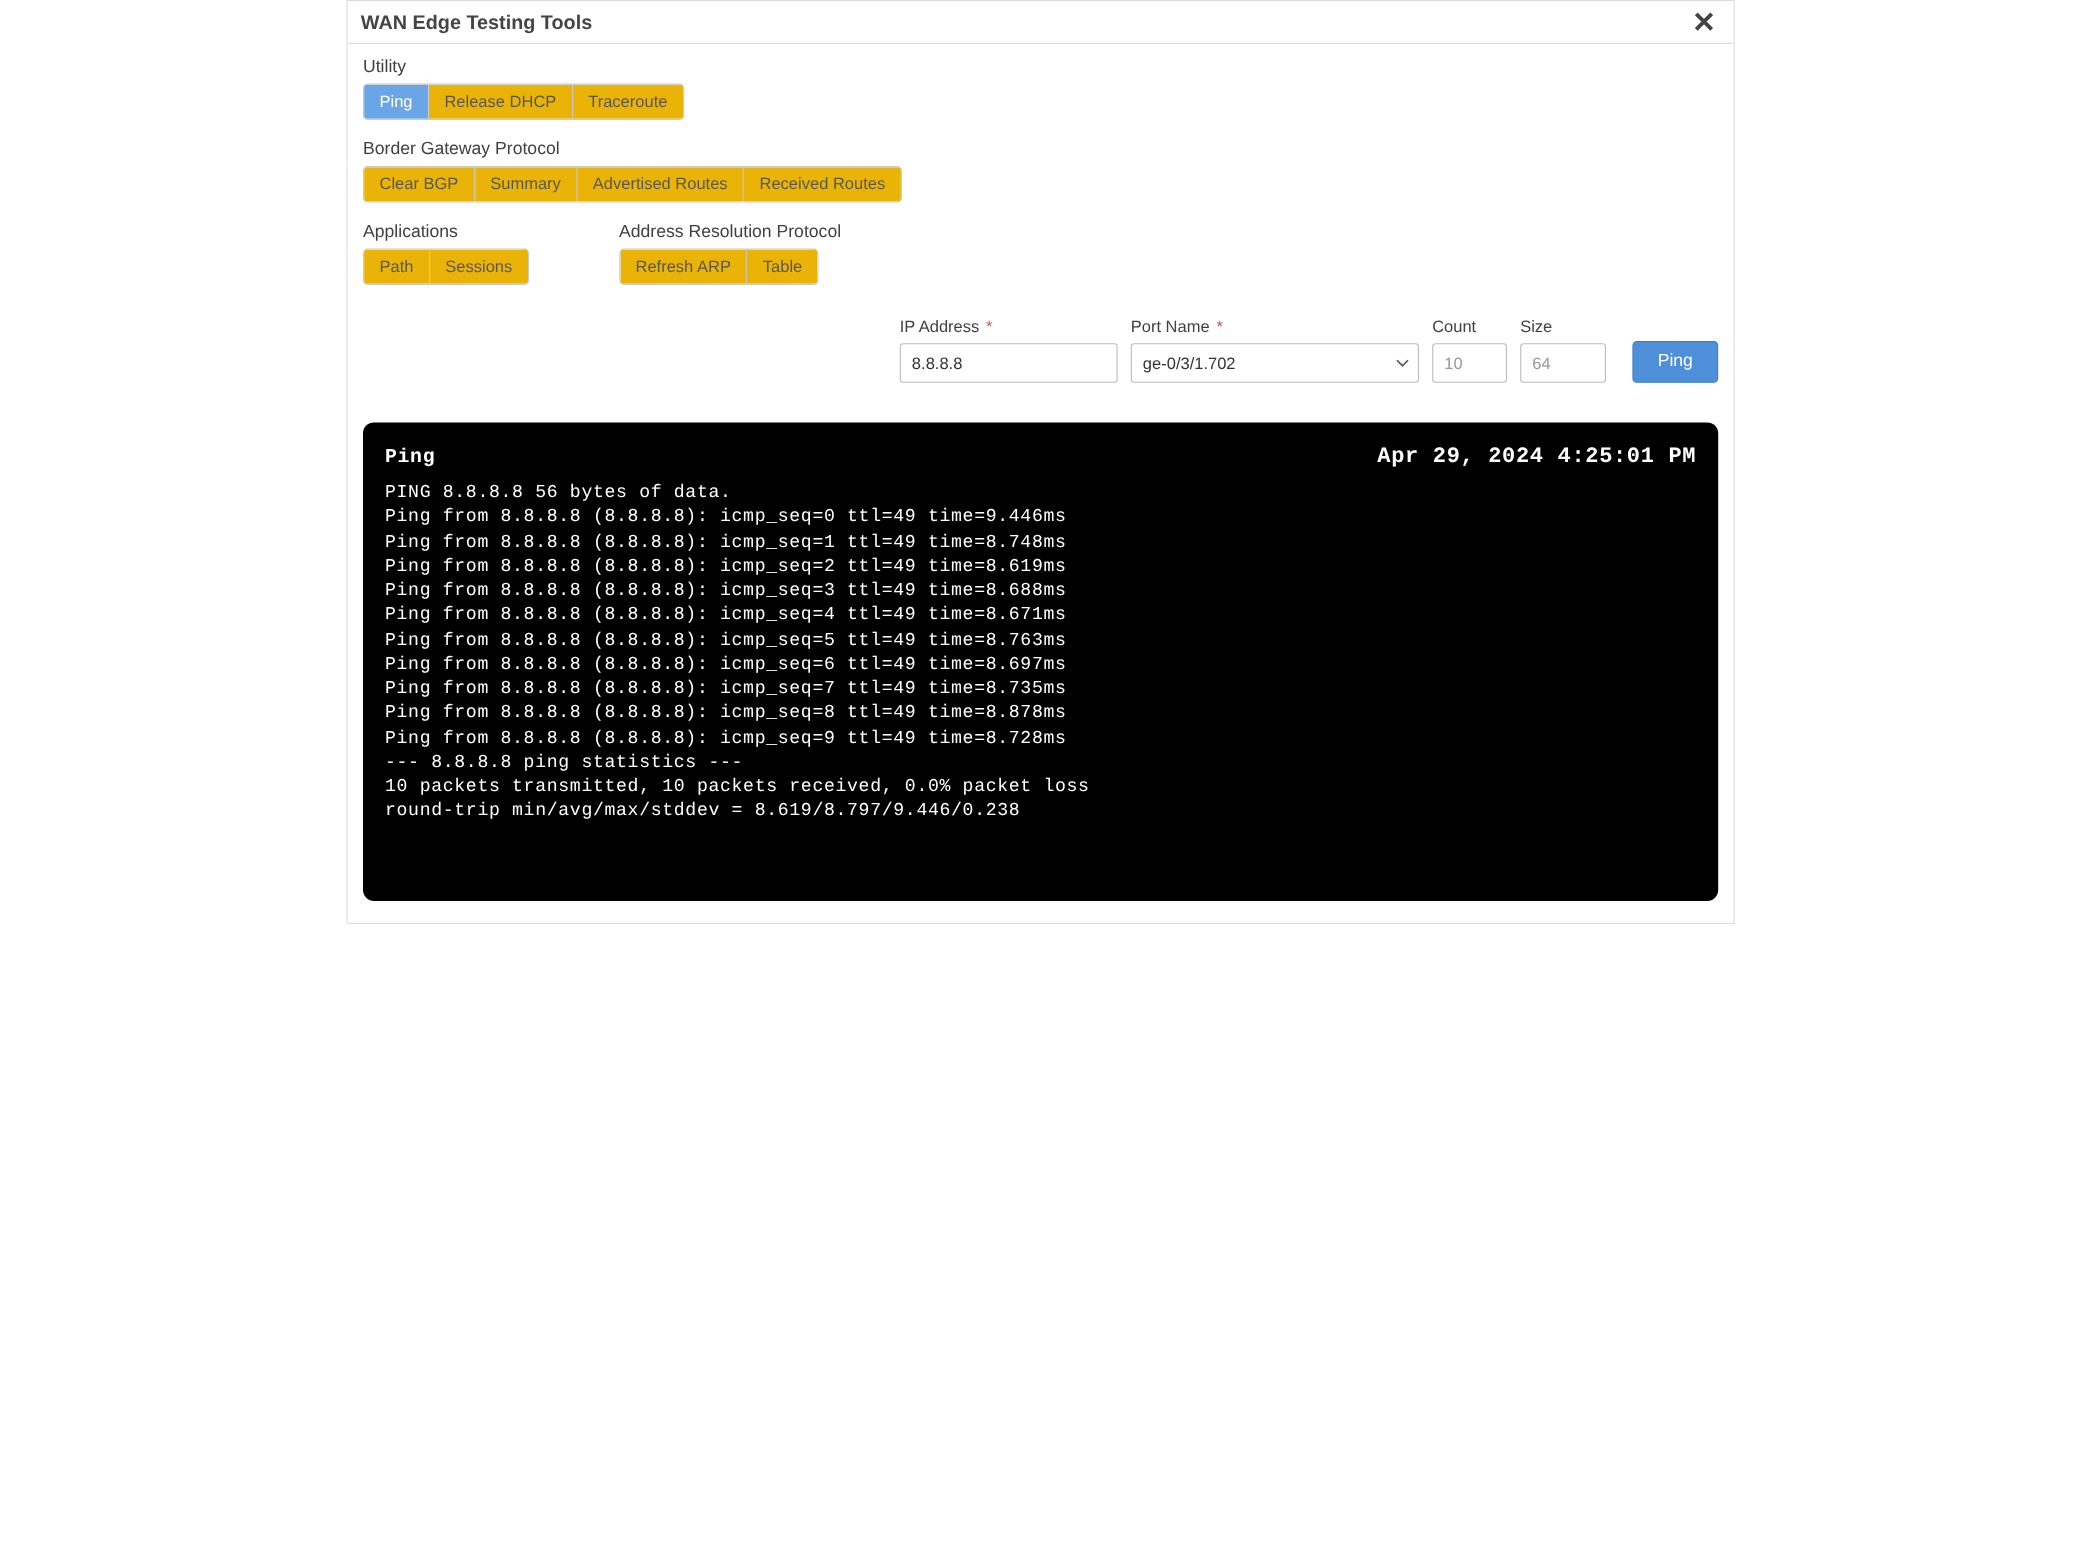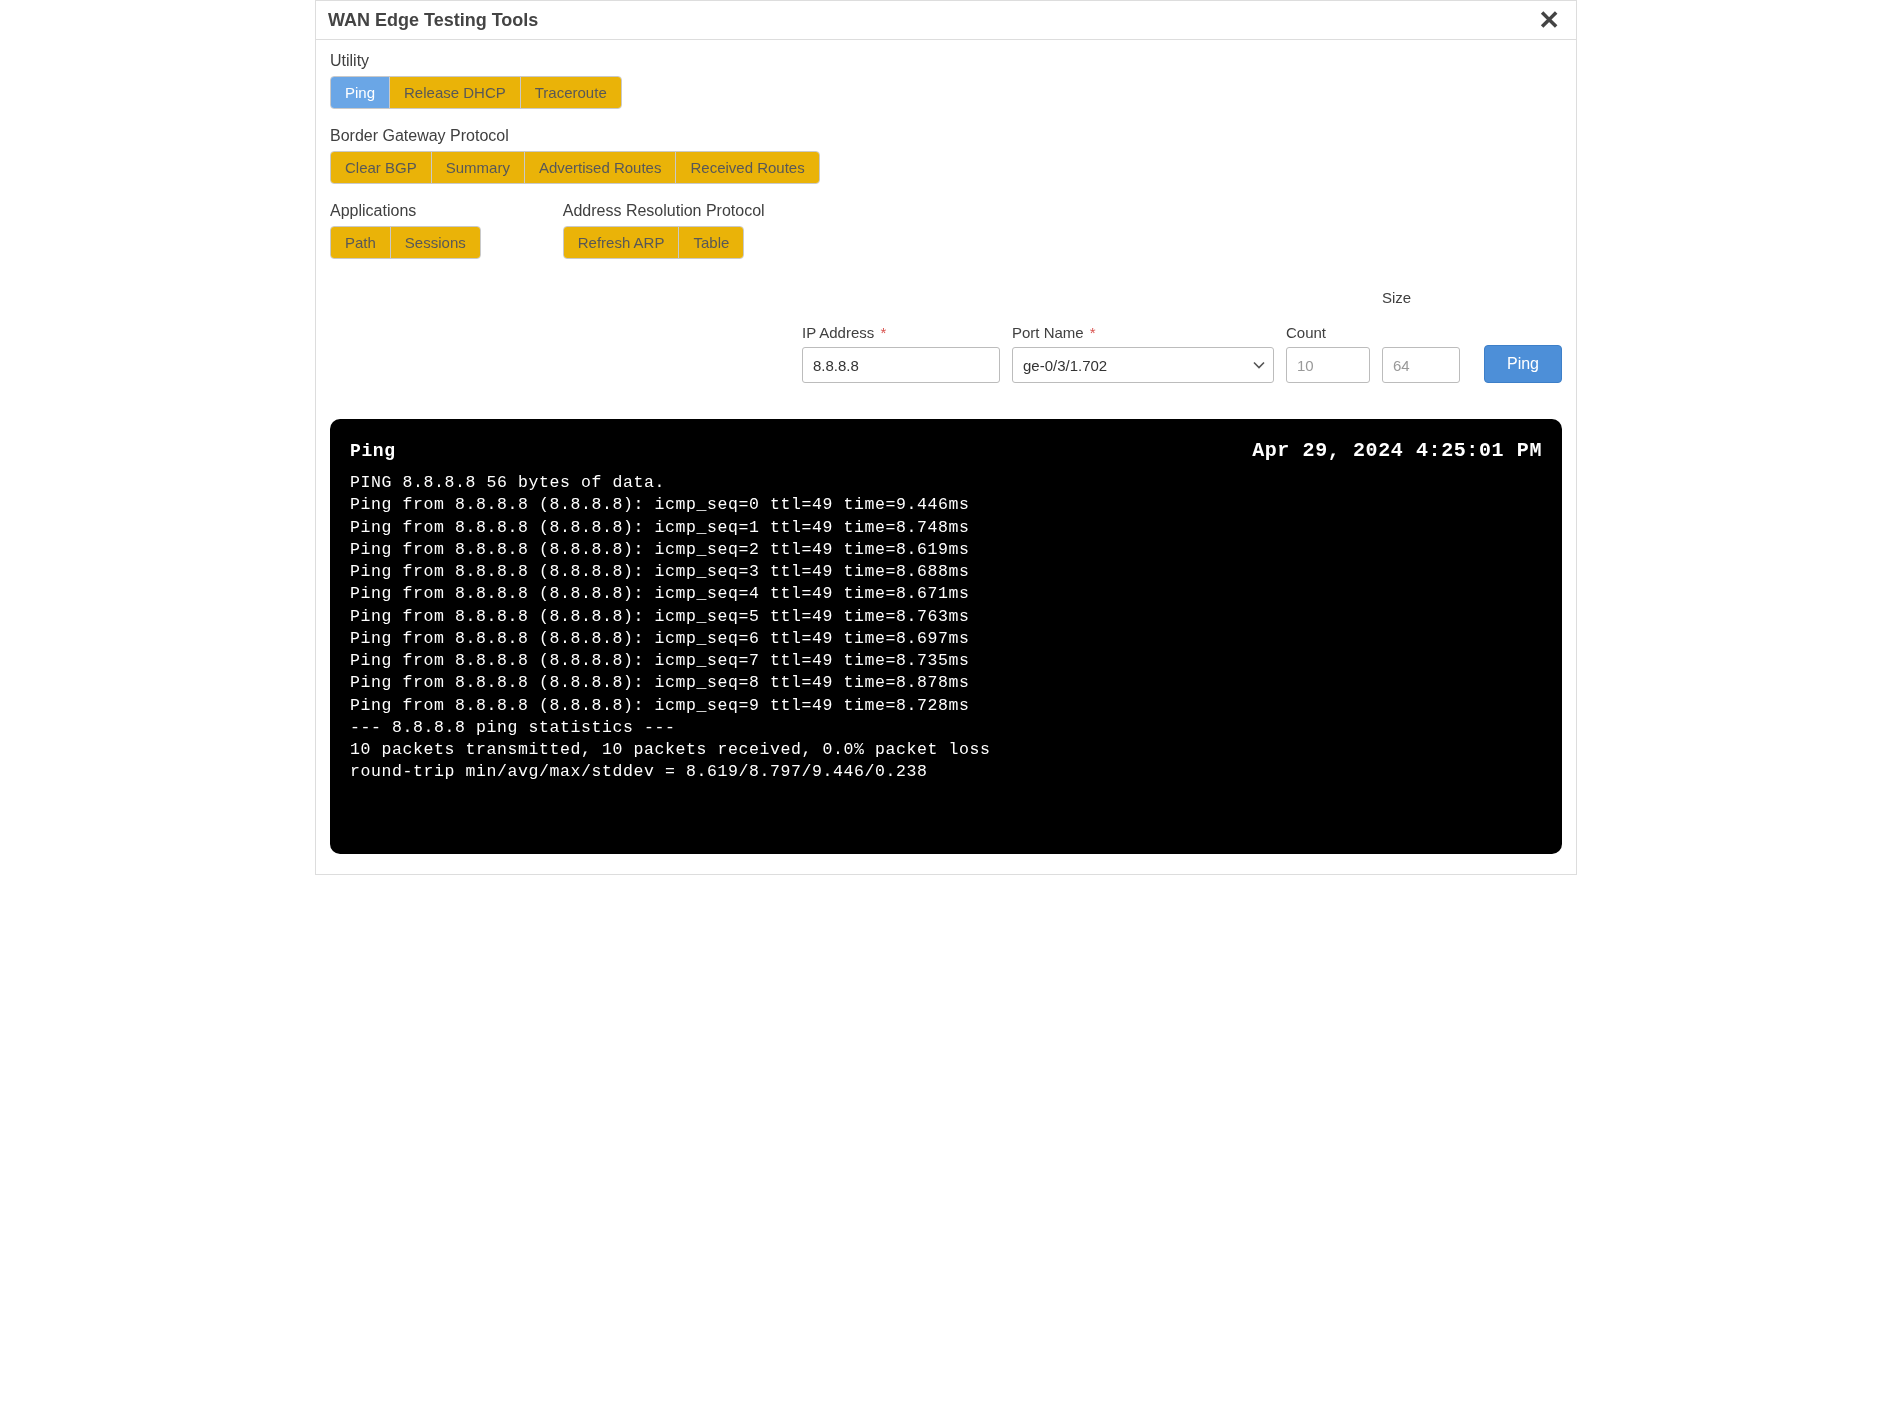--- a/index.html
+++ b/index.html
@@ -102,22 +102,22 @@
     cursor: pointer;
     padding-right: 8px;
   }
   .chev {
     width: 12px; height: 12px;
     display: inline-block;
   }
   .chev svg { display:block; }
   .w-ip   { width: 198px; }
   .w-port { width: 262px; }
-  .w-count{ width: 84px; }
-  .w-size { width: 78px; margin-top: 35px; }
+  .w-count{ width: 68px; }
+  .w-size { width: 78px; }
   .primary-btn {
     height: 38px;
     padding: 0 22px;
     background: #4d8fd8;
     color: #fff;
     border: 1px solid #3d7fc8;
     border-radius: 4px;
     font-size: 16px;
     cursor: pointer;
     margin-left: 12px;

